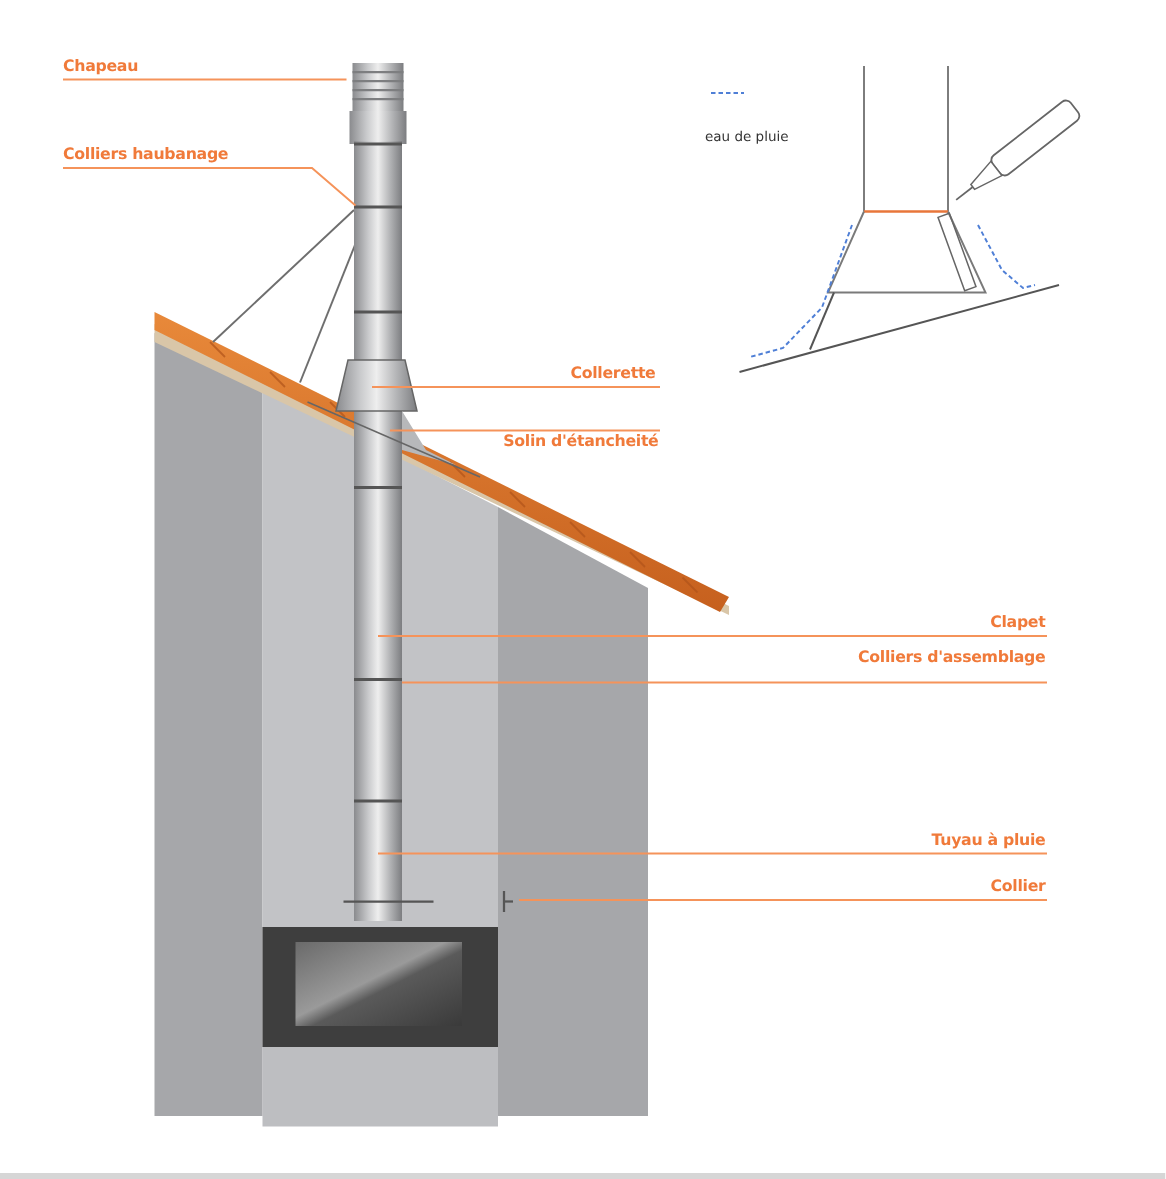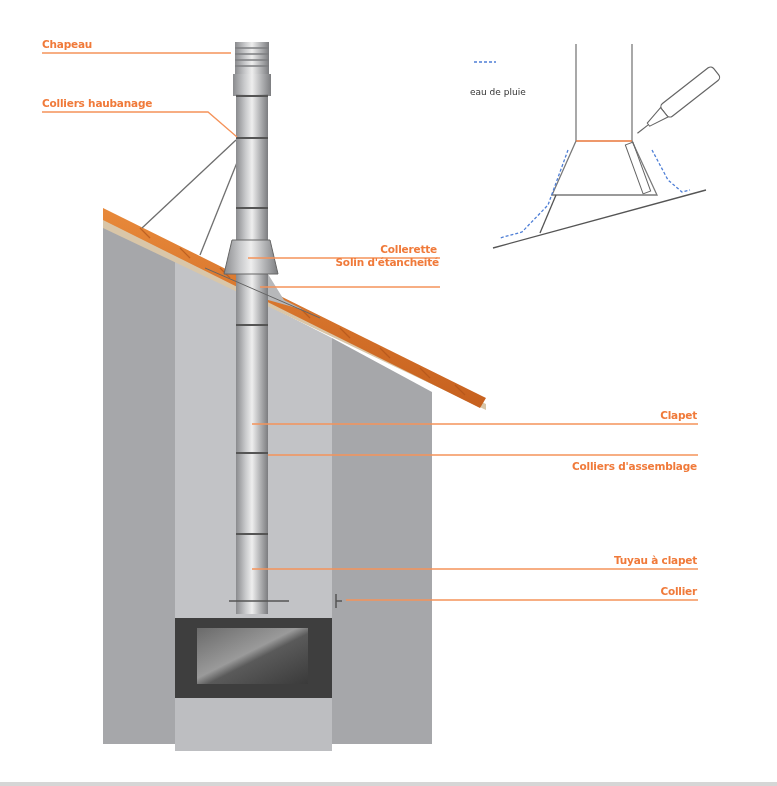--- a/index.html
+++ b/index.html
@@ -130,21 +130,21 @@
         <rect x="660" y="92" width="66" height="16" rx="4" stroke="#666" stroke-width="1.2" fill="#ffffff"></rect>
         <polygon points="660,94 640,98 640,102 660,106" stroke="#666" stroke-width="1" fill="#ffffff"></polygon>
         <line x1="640" y1="100" x2="626" y2="100" stroke="#666" stroke-width="1.2"></line>
       </g>
     </g>
   </svg>
 
   <div class="lbl" style="left:42px; top:38px;">Chapeau</div>
   <div class="lbl" style="left:42px; top:97px;">Colliers haubanage</div>
   <div class="lbl right" style="right:340px; top:243px;">Collerette</div>
-  <div class="lbl right" style="right:338px; top:256px;">Solin d'étancheité</div>
+  <div class="lbl right" style="right:338px; top:288px;">Solin d'étancheité</div>
   <div class="lbl right" style="right:80px; top:409px;">Clapet</div>
-  <div class="lbl right" style="right:80px; top:460px;margin-left:24px;">Colliers d'assemblage</div>
-  <div class="lbl right" style="right:80px; top:554px;">Tuyau à clapet</div>
+  <div class="lbl right" style="right:80px; top:432px;margin-left:24px;">Colliers d'assemblage</div>
+  <div class="lbl right" style="right:80px; top:554px;">Tuyau à pluie</div>
   <div class="lbl right" style="right:80px; top:585px;">Collier</div>
   <div class="legend-text" style="left:470px; top:87px;">eau de pluie</div>
 
   <div class="bottom-bar"></div>
 </div>
 
 </body></html>

